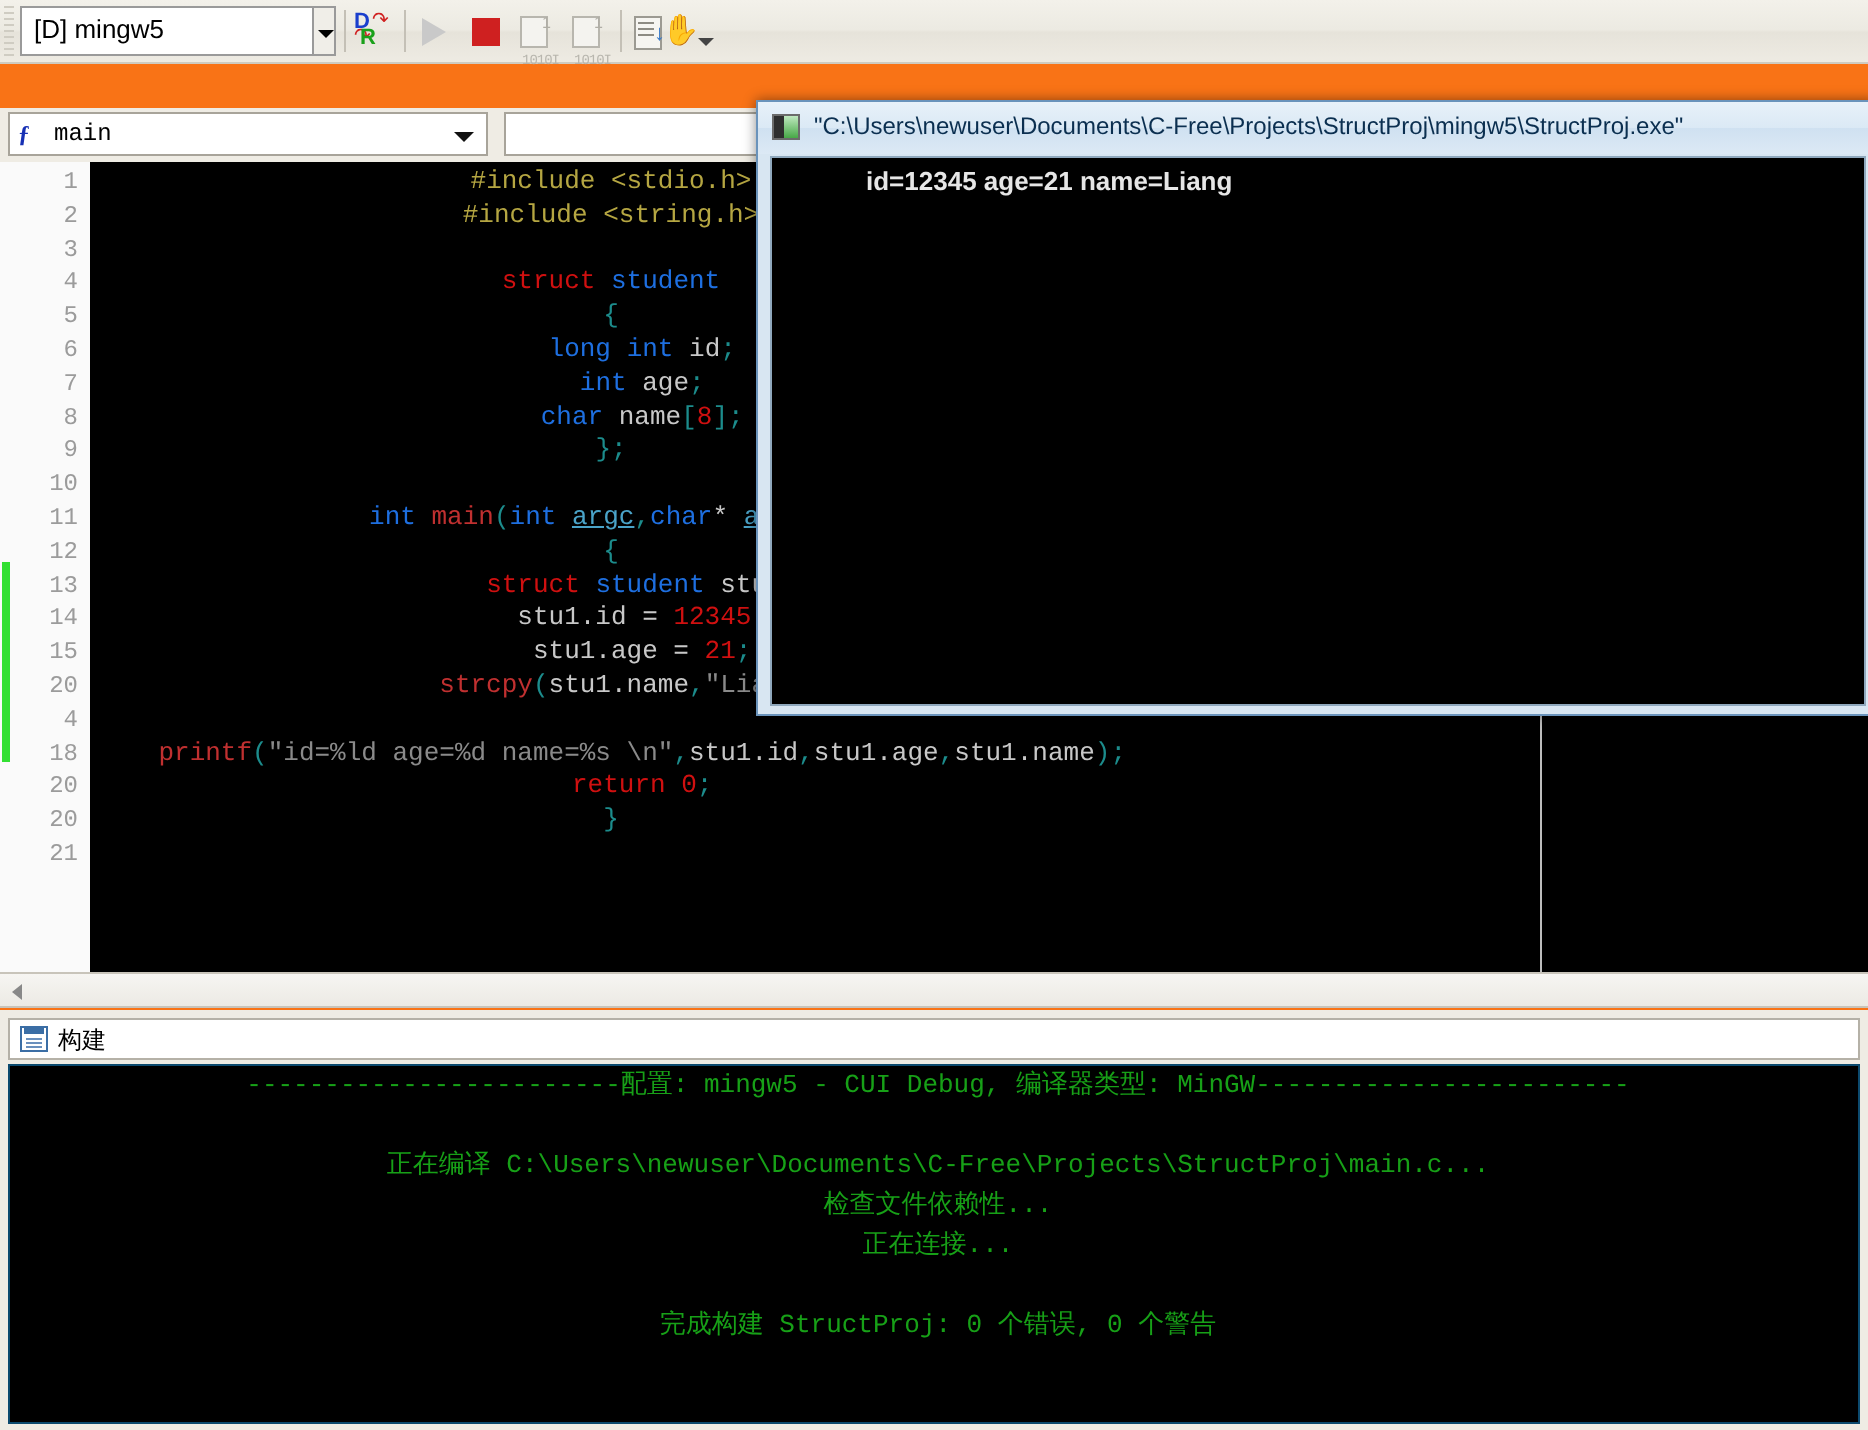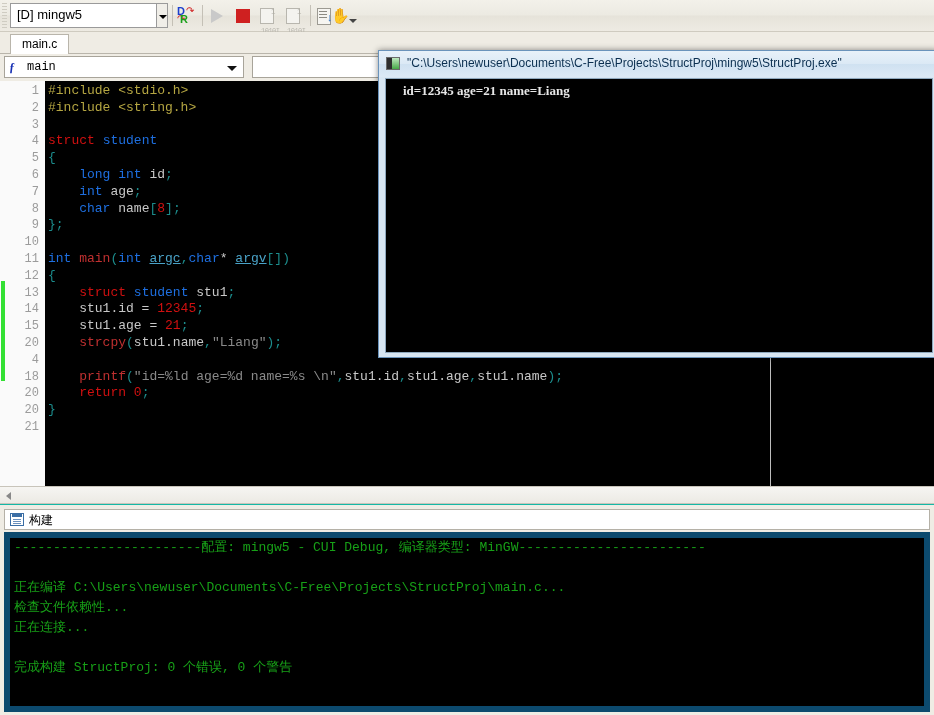--- a/index.html
+++ b/index.html
@@ -6,21 +6,21 @@
     margin: 0; padding: 0;
     width: 934px; height: 715px;
     overflow: hidden;
     background: #000;
     font-family: "Liberation Sans", sans-serif;
     -webkit-font-smoothing: none;
   }
   #app {
     position: relative;
     width: 934px; height: 524px;
-    background: #14b8a6;
+    background: #f97316;
   }
 
   
   .toolbar {
     position: absolute; left: 0; top: 0;
     width: 934px; height: 32px;
     background: linear-gradient(to bottom, #f3f1ea 0%, #eceae2 48%, #e6e3da 52%, #eeebe3 100%);
     border-bottom: 1px solid #cfcbc0;
     box-sizing: border-box;
   }
@@ -215,21 +215,21 @@
     color: #9b9b9b;
   }
   .code {
     position: absolute; left: 48px; top: 2px;
     font-family: "Liberation Mono", monospace;
     font-size: 13px;
     line-height: 16.8px;
     color: #c8c8c8;
     white-space: pre;
   }
-  .code .ln { display: block; height: 16.8px; }
+  .code .ln { display: block; height: 16.8px; text-align: center; }
   .k-pre  { color: #b5a642; }      
   .k-kw   { color: #d01010; }      
   .k-type { color: #1e6fe0; }      
   .k-id   { color: #4aa3c8; }      
   .k-fn   { color: #c03030; }      
   .k-num  { color: #d01010; }      
   .k-str  { color: #8a8a8a; }      
   .k-punc { color: #1c8c8c; }      
   .k-plain{ color: #c8c8c8; }
   .k-ul   { text-decoration: underline; }
@@ -301,25 +301,26 @@
     position: absolute; left: 6px; top: 27px;
     width: 548px; height: 275px;
     background: #000000;
     border: 1px solid #8fa8bd;
     box-sizing: border-box;
     overflow: hidden;
   }
   .console-body .cline {
     display: block;
     color: #e6e6e6;
-    font-family: Liberation Serif, serif;
+    font-family: Liberation Sans, sans-serif;
     font-size: 13px;
     line-height: 17px;
     white-space: pre;
-    padding-left: 17px;
+    padding-left: 3px;
+    margin-left: 44px;
   }
   .console-body .cline.first { padding-top: 3px; font-weight: bold; }
 
   
   .build-panel {
     position: absolute; left: 0; top: 505px;
     width: 934px; height: 210px;
     background: #efece4;
   }
   .build-head {
@@ -346,23 +347,24 @@
   }
   .build-head .btxt {
     position: absolute; left: 24px; top: 2px;
     font-size: 12px; color: #000;
     font-family: "Liberation Sans", sans-serif;
   }
   .build-out {
     position: absolute; left: 4px; top: 27px;
     width: 926px; height: 180px;
     background: #000000;
-    border: 6px solid #0c4a6e;
+    border: 1px solid #0c4a6e;
     box-sizing: border-box;
     overflow: hidden;
+    text-align: center;
   }
   .build-out .bline {
     display: block;
     color: #17a017;
     font-family: "Liberation Mono", monospace;
     font-size: 13px;
     line-height: 20px;
     white-space: pre;
     padding-left: 4px;
   }
@@ -420,25 +422,20 @@
         <span class="ln" style="top:12px;"></span>
         <span class="ar">↓</span>
       </span>
     </div>
     <div class="tb-btn" style="left:328px;">
       <span class="icon-hand">✋</span>
     </div>
     <div class="tb-dropcaret"></div>
   </div>
 
-  <div class="tabbar">
-    <div class="tab">
-      <span>main.c</span>
-    </div>
-  </div>
 
   <div class="navbar">
     <div class="nav-combo">
       <span class="fico">ƒ</span>
       <span class="ftext">main</span>
       <span class="ncaret"></span>
     </div>
     <div class="nav-combo2">
       <span></span>
     </div>

